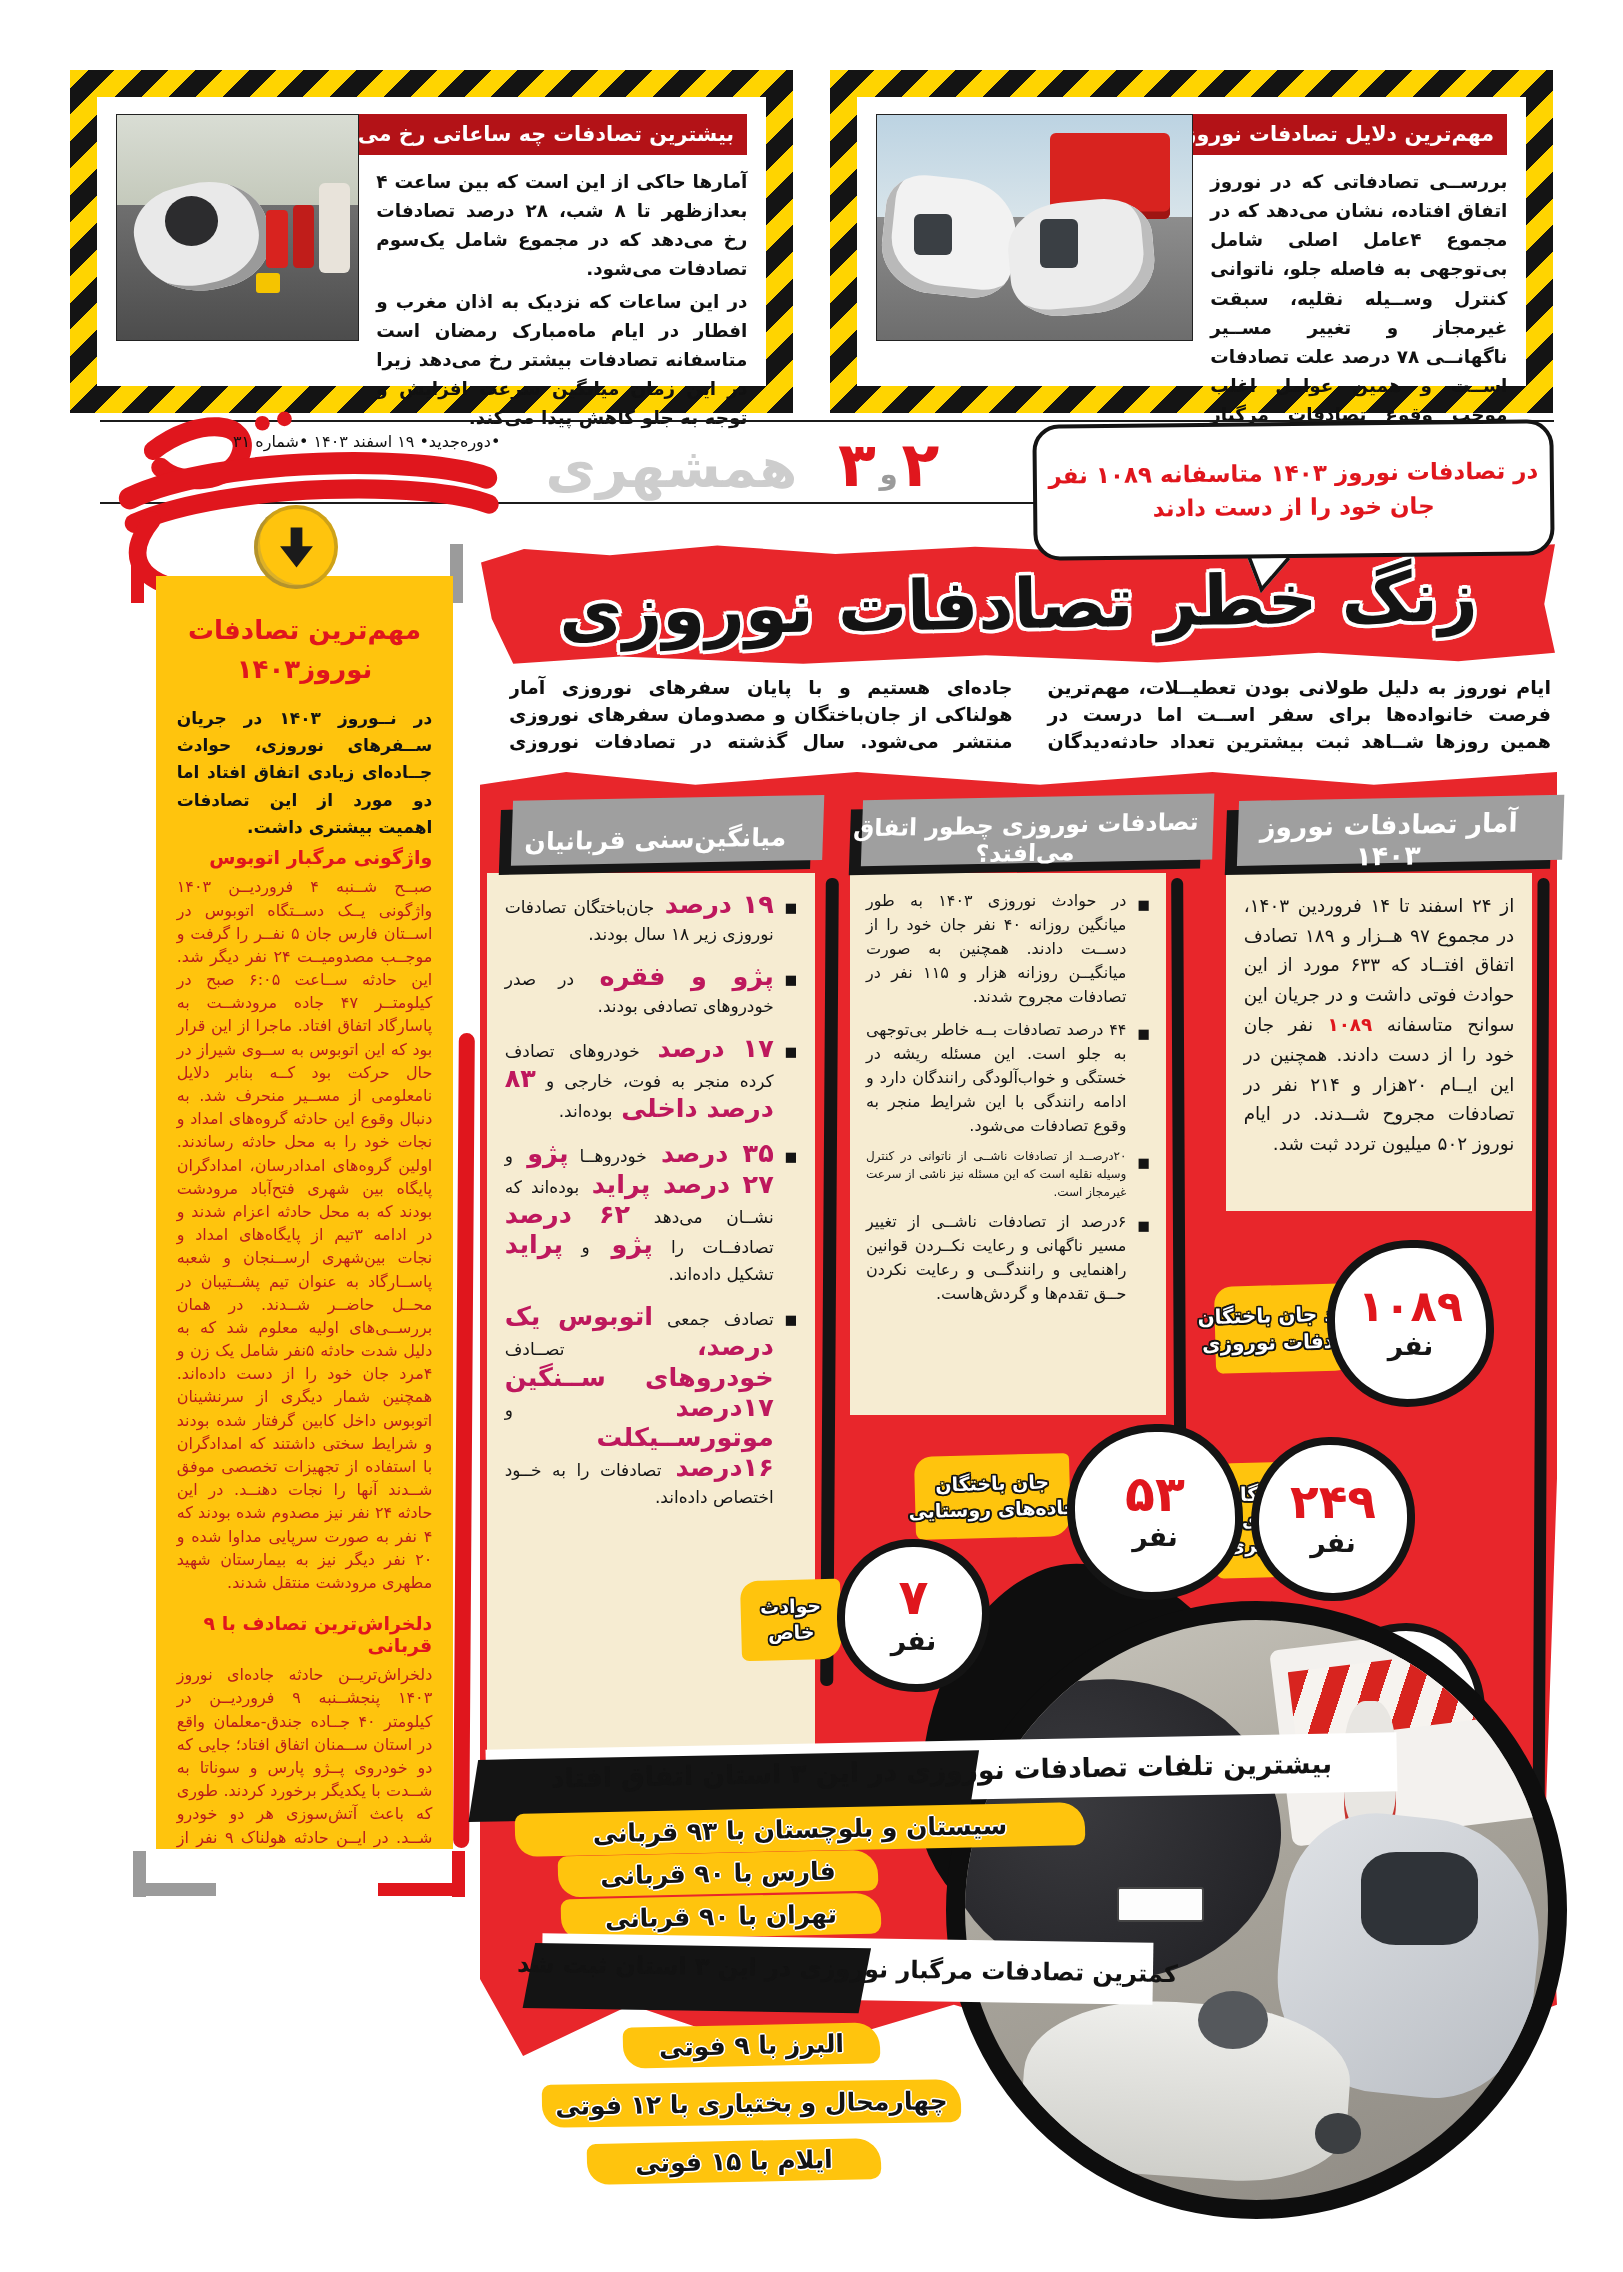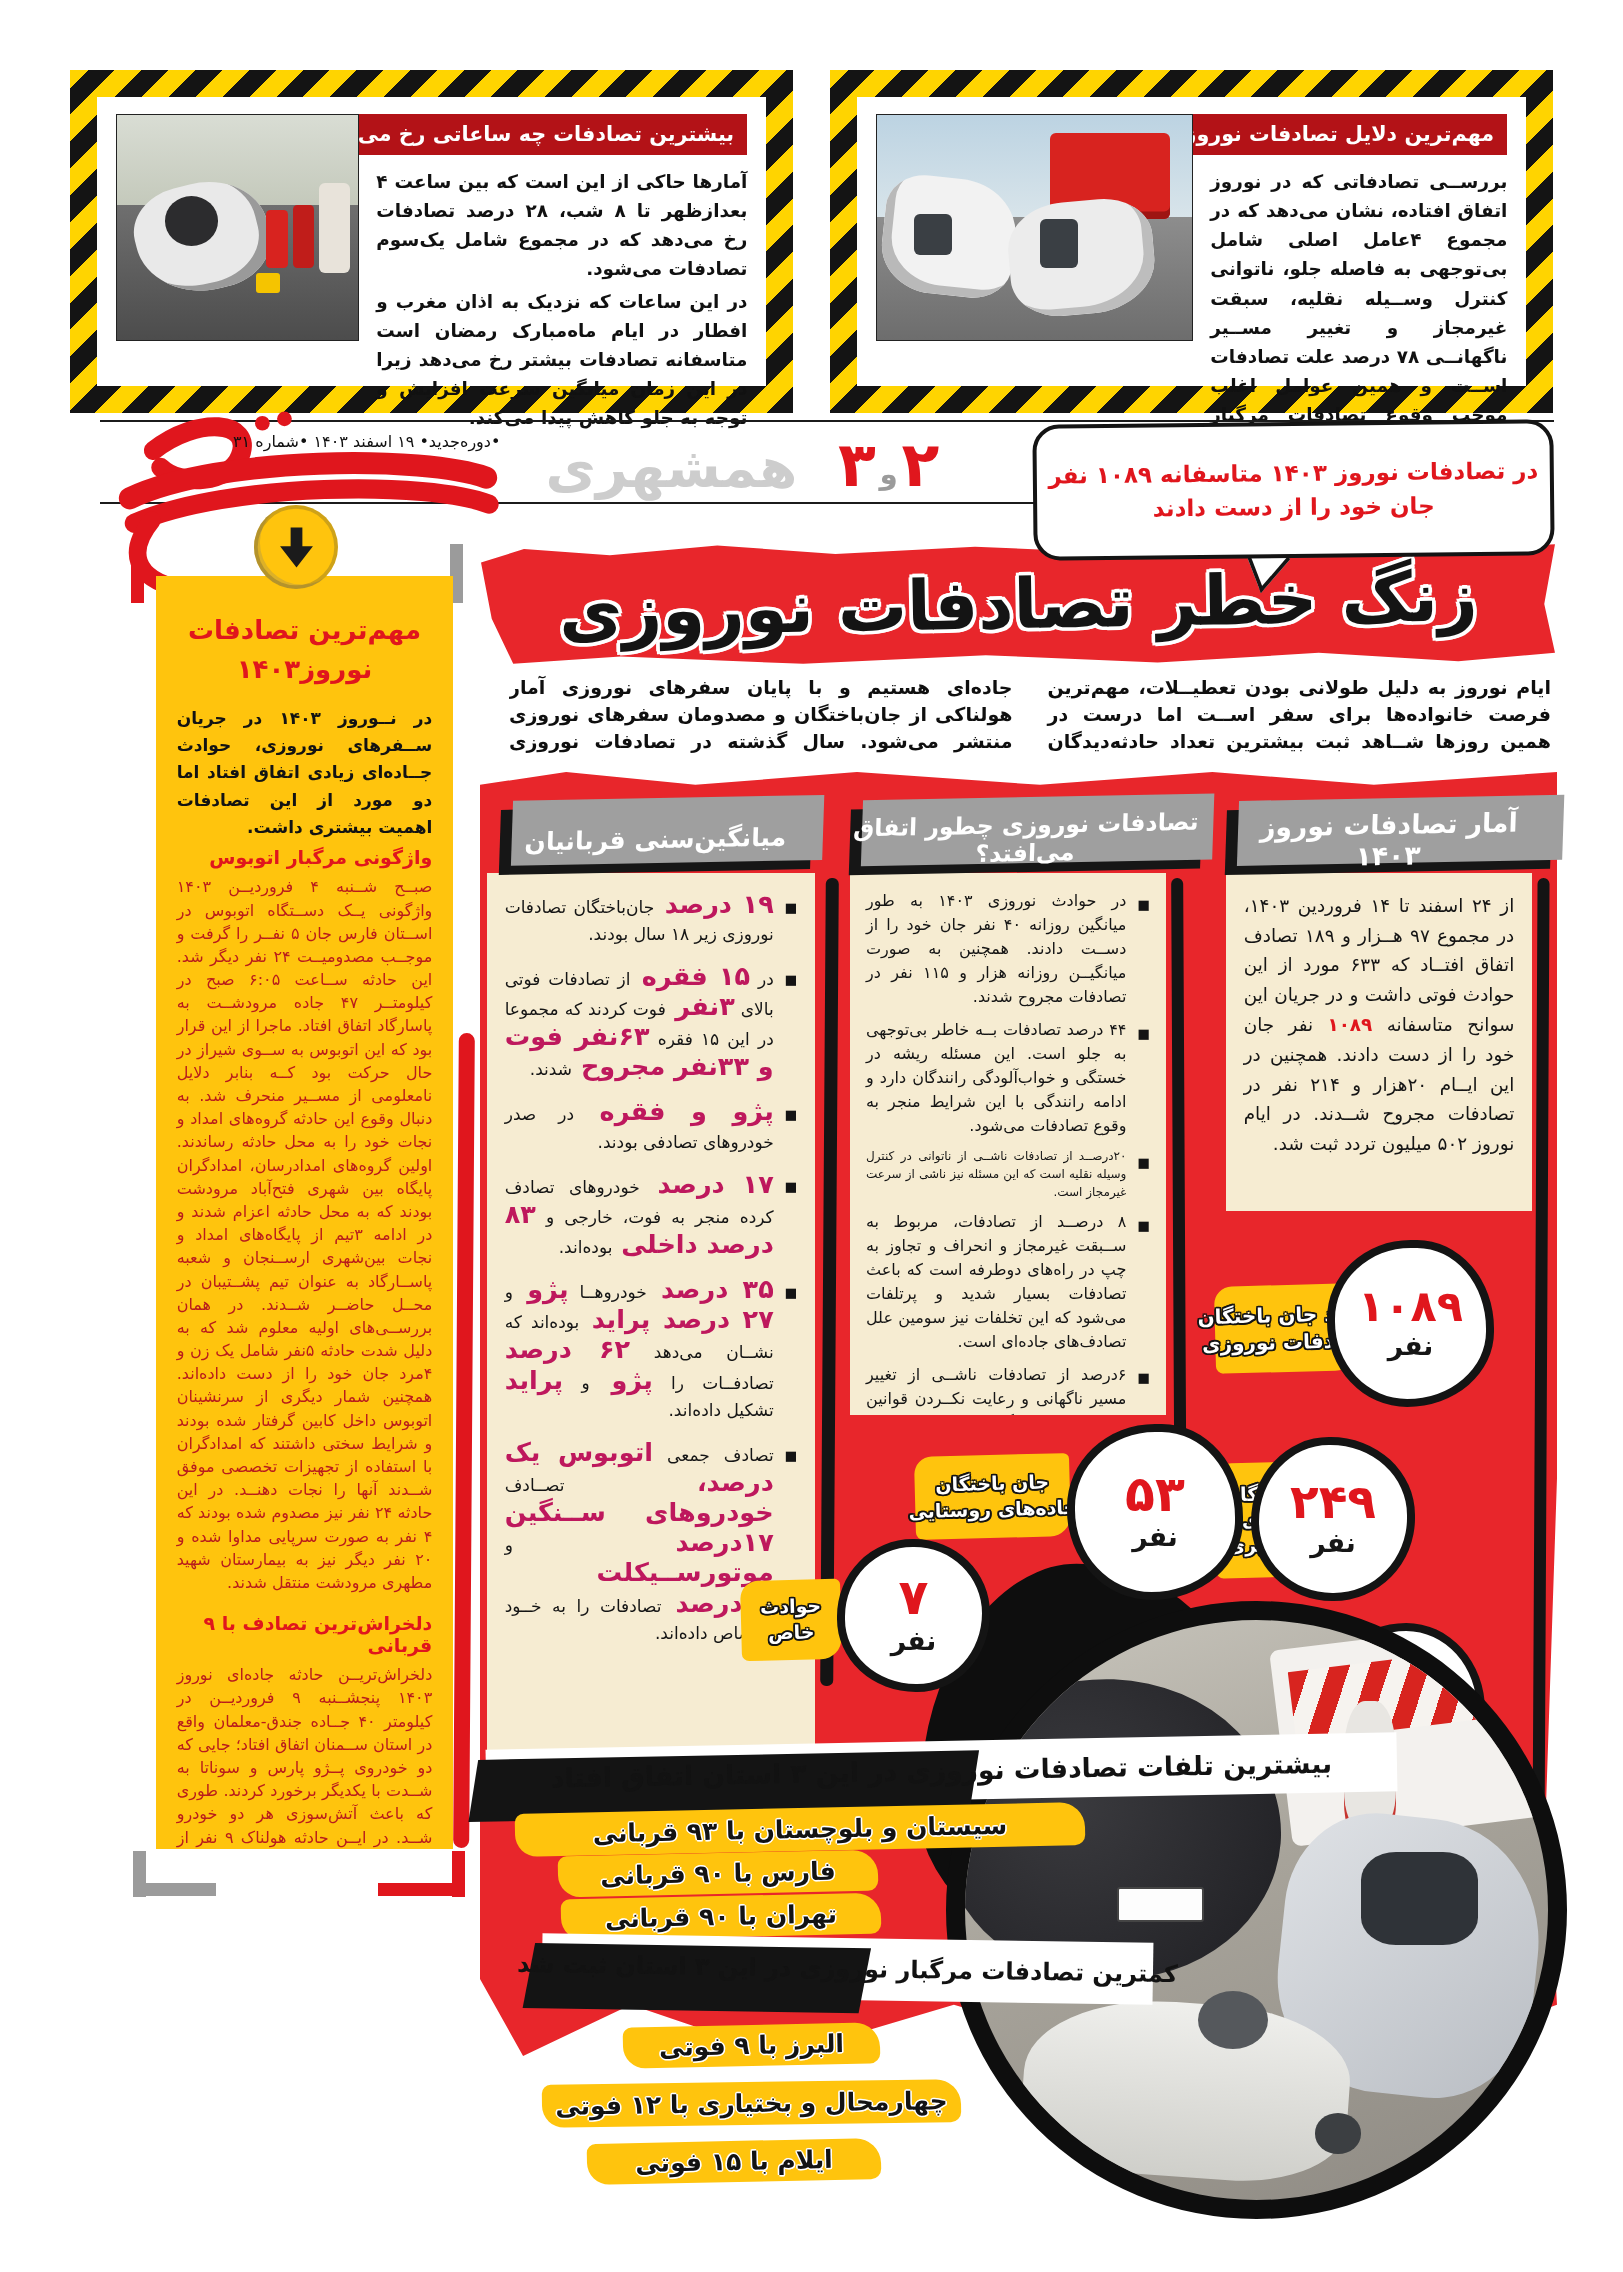--- a/index.html
+++ b/index.html
@@ -200,32 +200,30 @@
 </div>
 <div class="colhead" style="left:850px;top:806px;width:351px;height:66px;font-size:23.6px">
   <span>تصادفات نوروزی چطور اتفاق می‌افتد؟</span>
 </div>
 <div class="colhead" style="left:1226px;top:807px;width:325px;height:65px;font-size:26.6px">
   <span>آمار تصادفات نوروز ۱۴۰۳</span>
 </div>
 
 <div class="cream" style="left:487px;top:873px;width:328px;height:893px;gap:14.8px">
   <div class="item" style="font-size:17px;line-height:1.6"><span class="seg xl">۱۹ درصد </span><span class="seg">جان‌باختگان تصادفات نوروزی زیر ۱۸ سال بودند.</span></div>
-  <div class="item" style="font-size:17px;line-height:1.6"><span class="seg">در </span><span class="seg xl">۱۵ فقره </span><span class="seg">از تصادفات فوتی بالای </span><span class="seg xl">۳نفر </span><span class="seg">فوت کردند که مجموعا در این ۱۵ فقره </span><span class="seg xl">۶۳نفر فوت و ۳۳نفر مجروح </span><span class="seg">شدند.</span></div>
   <div class="item" style="font-size:17px;line-height:1.6"><span class="seg xl">پژو و فقره </span><span class="seg">در صدر خودروهای تصادفی بودند.</span></div>
   <div class="item" style="font-size:17px;line-height:1.6"><span class="seg xl">۱۷ درصد </span><span class="seg">خودروهای تصادف کرده منجر به فوت، خارجی و </span><span class="seg xl">۸۳ درصد داخلی </span><span class="seg">بوده‌اند.</span></div>
   <div class="item" style="font-size:17px;line-height:1.6"><span class="seg xl">۳۵ درصد </span><span class="seg">خودروهــا </span><span class="seg xl">پژو </span><span class="seg">و </span><span class="seg xl">۲۷ درصد پراید </span><span class="seg">بوده‌اند که نشــان می‌دهد </span><span class="seg xl">۶۲ درصد </span><span class="seg">تصادفــات را </span><span class="seg xl">پژو </span><span class="seg">و </span><span class="seg xl">پراید </span><span class="seg">تشکیل داده‌اند.</span></div>
   <div class="item" style="font-size:17px;line-height:1.6"><span class="seg">تصادف جمعی </span><span class="seg xl">اتوبوس یک درصد، </span><span class="seg">تصــادف </span><span class="seg xl">خودروهای ســنگین ۱۷درصد </span><span class="seg">و </span><span class="seg xl">موتورســیکلت ۱۶درصد </span><span class="seg">تصادفات را به خــود اختصاص داده‌اند.</span></div>
 </div>
 
 <div class="cream" style="left:850px;top:873px;width:316px;height:542px;gap:8.9px;padding:16px 16px">
   <div class="item" style="font-size:16px;line-height:1.5">در حوادث نوروزی ۱۴۰۳ به طور میانگین روزانه ۴۰ نفر جان خود را از دســت دادند. همچنین به صورت میانگیــن روزانه هزار و ۱۱۵ نفر در تصادفات مجروح شدند.</div>
   <div class="item" style="font-size:16px;line-height:1.5">۴۴ درصد تصادفات بــه خاطر بی‌توجهی به جلو است. این مسئله ریشه در خستگی و خواب‌آلودگی رانندگان دارد و ادامه رانندگی با این شرایط منجر به وقوع تصادفات می‌شود.</div>
   <div class="item" style="font-size:12px;line-height:1.5">۲۰درصــد از تصادفات ناشــی از ناتوانی در کنترل وسیله نقلیه است که این مسئله نیز ناشی از سرعت غیرمجاز است.</div>
-  <div class="item" style="font-size:16px;line-height:1.5">۸ درصــد از تصادفات، مربوط به ســبقت غیرمجاز و انحراف و تجاوز به چپ در راه‌های دوطرفه است که باعث تصادفات بسیار شدید و پرتلفات می‌شود که این تخلفات نیز سومین علل تصادف‌های جاده‌ای است.</div>
   <div class="item" style="font-size:16px;line-height:1.5">۶درصد از تصادفات ناشــی از تغییر مسیر ناگهانی و رعایت نکــردن قوانین راهنمایی و رانندگــی و رعایت نکردن حــق تقدم‌ها و گردش‌هاست.</div>
 </div>
 
 <div class="cream" style="left:1226px;top:873px;width:306px;height:338px">
   <div style="font-size:18.4px;line-height:1.62;text-align:justify;color:#151515"><span class="seg">از ۲۴ اسفند تا ۱۴ فروردین ۱۴۰۳، در مجموع ۹۷ هــزار و ۱۸۹ تصادف اتفاق افتــاد که ۶۳۳ مورد از این حوادث فوتی داشت و در جریان این سوانح متاسفانه </span><span class="seg red">۱۰۸۹</span><span class="seg"> نفر جان خود را از دست دادند. همچنین در این ایــام ۲۰هزار و ۲۱۴ نفر در تصادفات مجروح شــدند. در ایام نوروز ۵۰۲ میلیون تردد ثبت شد.</span></div>
 </div>
 
 <div class="vdiv" style="left:823px;top:878px;width:12.5px;height:808px;transform:rotate(.4deg)"></div>
 <div class="vdiv" style="left:1173px;top:878px;width:11.8px;height:708px;transform:rotate(-.3deg)"></div>
 <div class="vdiv" style="left:1535px;top:878px;width:11.8px;height:974px;transform:rotate(.3deg)"></div>

